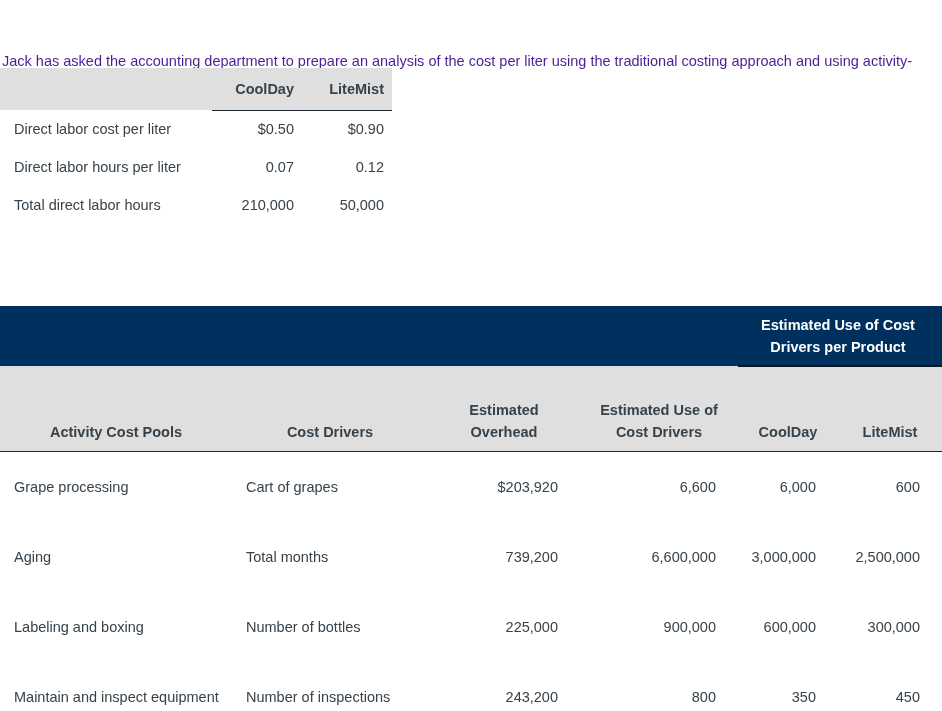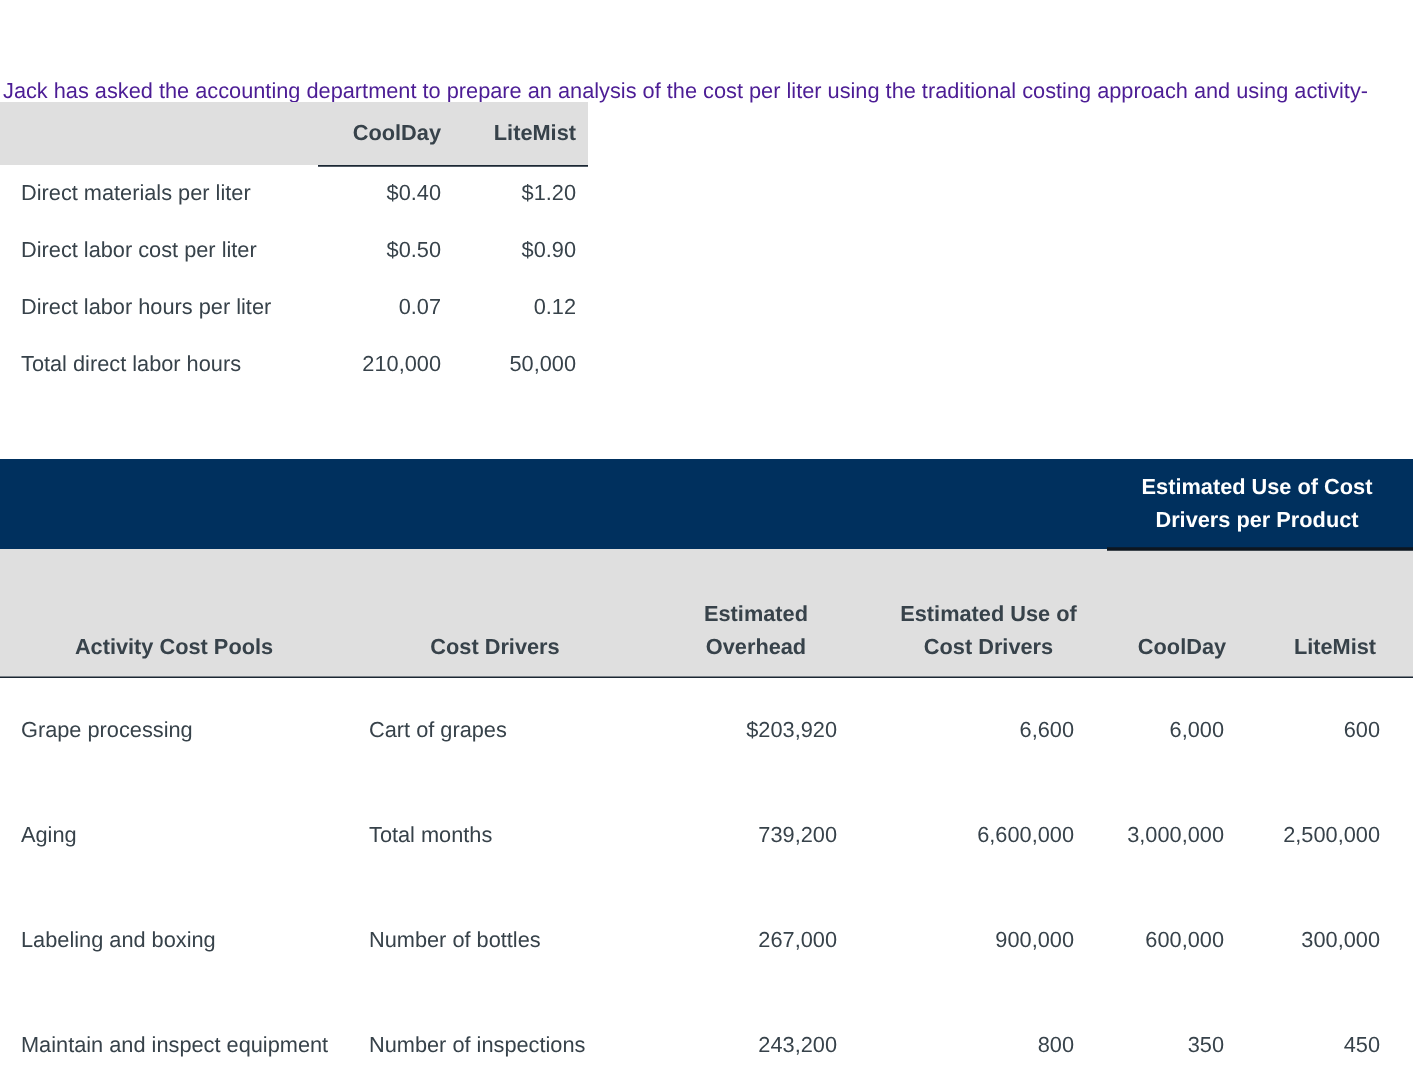--- a/index.html
+++ b/index.html
@@ -178,25 +178,20 @@
       <col class="t1-c2">
   </colgroup>
   <thead>
     <tr>
       <th class="label-col"></th>
       <th class="underlined">CoolDay</th>
       <th class="underlined">LiteMist</th>
     </tr>
   </thead>
   <tbody>
-    <tr>
-      <td class="label-col">Direct materials per liter</td>
-      <td>$0.40</td>
-      <td>$1.20</td>
-    </tr>
     <tr>
       <td class="label-col">Direct labor cost per liter</td>
       <td>$0.50</td>
       <td>$0.90</td>
     </tr>
     <tr>
       <td class="label-col">Direct labor hours per liter</td>
       <td>0.07</td>
       <td>0.12</td>
     </tr>
@@ -268,21 +263,21 @@
         <td class="left">Aging</td>
         <td class="left">Total months</td>
         <td class="right">739,200</td>
         <td class="right">6,600,000</td>
         <td class="right-narrow">3,000,000</td>
         <td class="right-narrow">2,500,000</td>
       </tr>
       <tr class="data-row">
         <td class="left">Labeling and boxing</td>
         <td class="left">Number of bottles</td>
-        <td class="right">267,000</td>
+        <td class="right">225,000</td>
         <td class="right">900,000</td>
         <td class="right-narrow">600,000</td>
         <td class="right-narrow">300,000</td>
       </tr>
       <tr class="data-row">
         <td class="left">Maintain and inspect equipment</td>
         <td class="left">Number of inspections</td>
         <td class="right">243,200</td>
         <td class="right">800</td>
         <td class="right-narrow">350</td>

